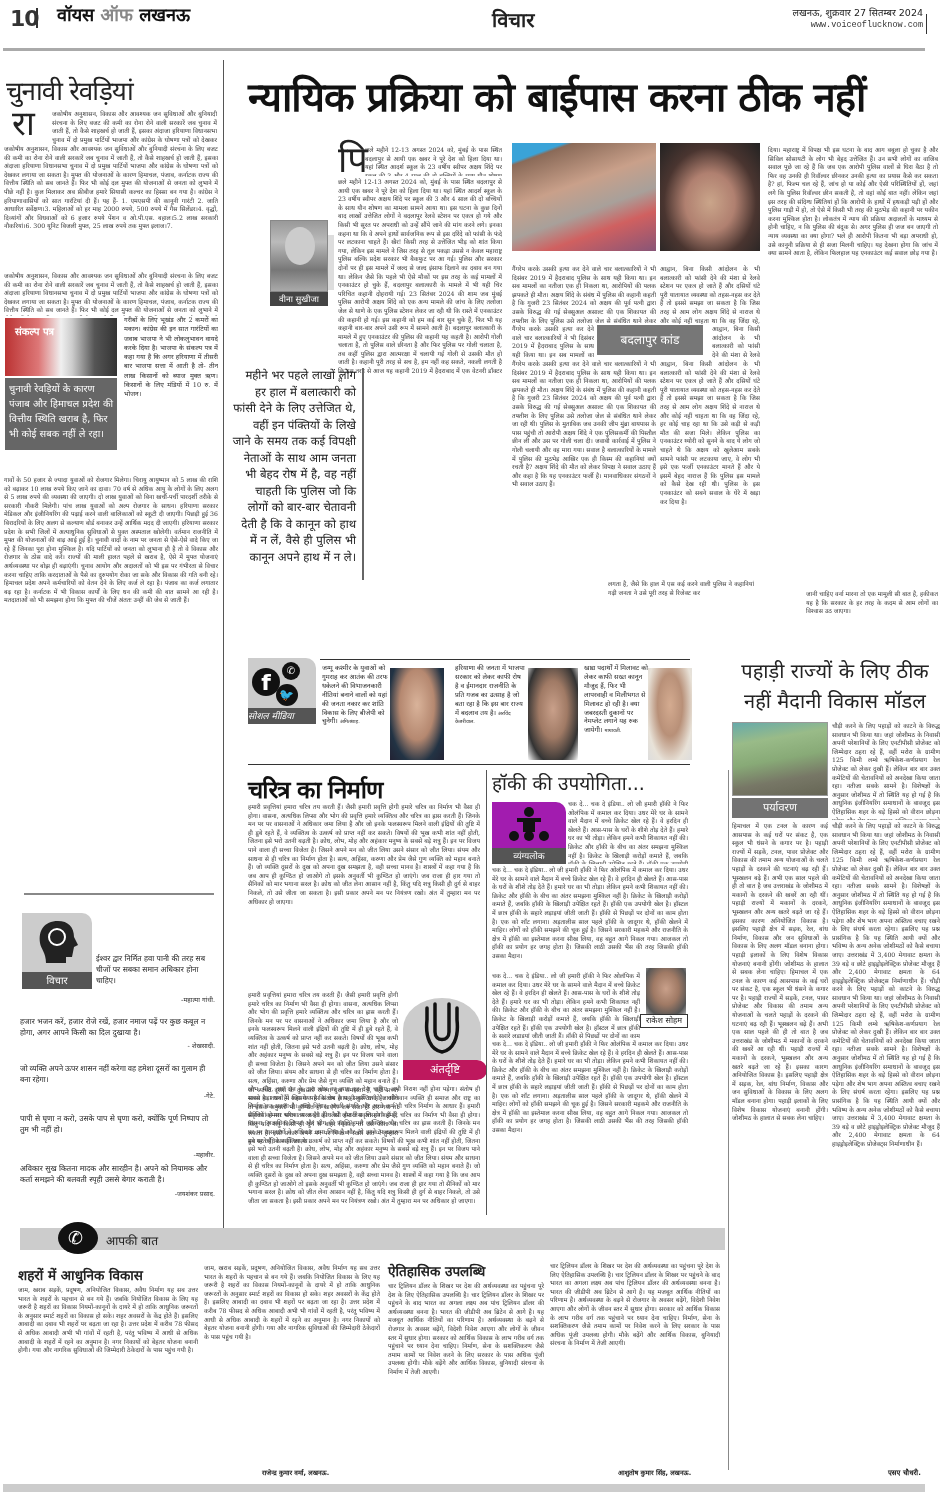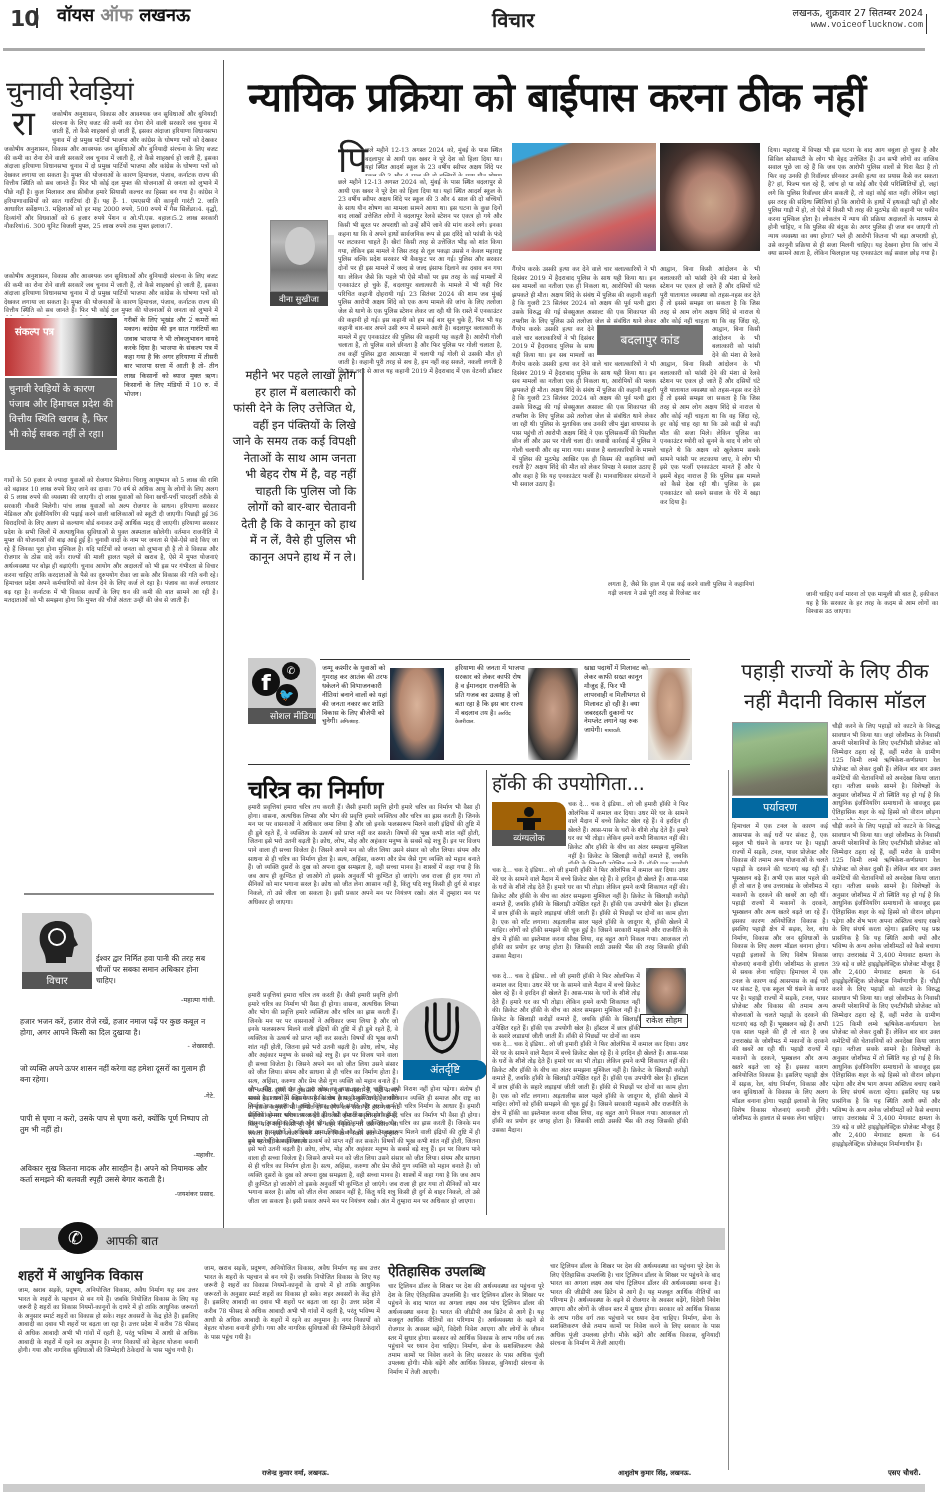--- a/index.html
+++ b/index.html
@@ -101,69 +101,69 @@
 <div class="abs txt" style="left:660px;top:360px;width:100px;height:220px;"><span>आह्वान, बिना किसी आंदोलन के भी बलात्कारी को फांसी देने की मंशा से रेलवे स्टेशन पर एकत्र हो जाते हैं और दसियों घंटे पूरी यातायात व्यवस्था को तहस-नहस कर देते हैं तो इससे समझा जा सकता है कि जिस तरह से आम लोग अक्षय शिंदे से नाराज थे और कोई नहीं चाहता था कि वह जिंदा रहे, हर कोई चाह रहा था कि उसे कड़ी से कड़ी मौत की सजा मिले। लेकिन पुलिस का एनकाउंटर थ्योरी को सुनने के बाद ये लोग जो चाहते थे कि अक्षय को खुलेआम सबके सामने फांसी पर लटकाया जाए, वे लोग भी इसे एक फर्जी एनकाउंटर मानते हैं और ये इसमें बेहद नाराज हैं कि पुलिस इस मामले को कैसे देख रही थी। पुलिस के इस एनकाउंटर को सबने सवाल के घेरे में खड़ा कर दिया है।</span></div>
 
 <div class="abs txt" style="left:768px;top:146px;width:170px;height:444px;"><span>दिया। महाराष्ट्र में विपक्ष भी इस घटना के बाद आग बबूला हो चुका है और सिविल सोसायटी के लोग भी बेहद उत्तेजित हैं। उन सभी लोगों का वाजिब सवाल पूछे जा रहे हैं कि जब एक आरोपी पुलिस वालों से घिरा बैठा है तो फिर वह उनकी ही रिवॉल्वर छीनकर उनकी हत्या का प्रयास कैसे कर सकता है? हां, फिल्म चल रहे हैं, जांच हो या कोई और ऐसी परिस्थितियों हों, जहां लगे कि पुलिस रिवॉल्वर छीन सकती है, तो वहां कोई बात नहीं। लेकिन जहां इस तरह की संदिग्ध स्थितियां हों कि आरोपी के हाथों में हथकड़ी पड़ी हों और पुलिस गाड़ी में हो, तो ऐसे में किसी भी तरह की मुठभेड़ की कहानी पर यकीन करना मुश्किल होता है। लोकतंत्र में न्याय की प्रक्रिया अदालतों के माध्यम से होनी चाहिए, न कि पुलिस की बंदूक से। अगर पुलिस ही जज बन जाएगी तो न्याय व्यवस्था का क्या होगा? भले ही आरोपी कितना भी बड़ा अपराधी हो, उसे कानूनी प्रक्रिया से ही सजा मिलनी चाहिए। यह देखना होगा कि जांच में क्या सामने आता है, लेकिन फिलहाल यह एनकाउंटर कई सवाल छोड़ गया है।</span></div>
 <div class="abs txt" style="left:608px;top:580px;width:146px;height:28px;"><span>लगता है, जैसे कि हाल में एस कई करने वाली पुलिस ने कहानियां गढ़ी जनता ने उसे पूरी तरह से रिजेक्ट कर</span></div>
 <div class="abs txt" style="left:806px;top:590px;width:132px;height:28px;"><span>जानी चाहिए वर्ना मारना तो एक मामूली सी बात है, हकीकत यह है कि सरकार के हर तरह के कदम से आम लोगों का विश्वास उठ जाएगा।</span></div>
 
 <div class="abs" style="left:248px;top:658px;width:68px;height:66px;background:#ccc;border-radius:0 10px 0 0;">
   <div class="abs" style="left:4px;top:10px;width:28px;height:28px;border-radius:50%;background:#111;color:#fff;font-size:22px;font-weight:bold;text-align:center;line-height:30px;">f</div>
   <div class="abs" style="left:34px;top:4px;width:18px;height:18px;border-radius:50%;background:#111;color:#fff;font-size:10px;text-align:center;line-height:18px;">✆</div>
   <div class="abs" style="left:28px;top:26px;width:22px;height:22px;border-radius:50%;background:#111;color:#fff;font-size:12px;text-align:center;line-height:22px;">🐦</div>
-  <div class="abs" style="left:0;bottom:0;width:68px;height:16px;background:#555;color:#fff;font-size:9px;text-align:right;line-height:16px;">सोशल मीडिया</div>
+  <div class="abs" style="left:0;bottom:0;width:68px;height:16px;background:#555;color:#fff;font-size:9px;text-align:left;line-height:16px;font-style:italic;">सोशल मीडिया</div>
 </div>
 <div class="abs" style="left:320px;top:659px;width:370px;height:1px;background:#333;"></div>
 <div class="abs" style="left:248px;top:764px;width:442px;height:1px;background:#333;"></div>
 
 <div class="abs" style="left:322px;top:664px;width:70px;font-size:6.6px;line-height:8.9px;color:#222;"><span>जम्मू कश्मीर के युवाओं को गुमराह कर आतंक की तरफ धकेलने की विभाजनकारी नीतियां बनाने वालों को यहां की जनता नकार कर शांति विकास के लिए बीजेपी को चुनेगी।</span> <span style="font-size:5px;">अमितशाह.</span></div>
 <div class="abs" style="left:390px;top:668px;width:54px;height:92px;background:radial-gradient(ellipse at 50% 40%,#d9b39a 0%,#b58870 45%,#234 75%,#223 100%);"></div>
 
 <div class="abs" style="left:455px;top:664px;width:70px;font-size:6.6px;line-height:8.9px;color:#222;"><span>हरियाणा की जनता में भाजपा सरकार को लेकर काफी रोष है व ईमानदार राजनीति के प्रति गजब का उत्साह है जो बता रहा है कि इस बार राज्य में बदलाव तय है।</span> <span style="font-size:5px;">अरविंद केजरीवाल.</span></div>
 <div class="abs" style="left:528px;top:668px;width:50px;height:92px;background:radial-gradient(ellipse at 50% 45%,#c9a08a 0%,#a07a65 40%,#333 75%,#fff 100%);"></div>
 
 <div class="abs" style="left:584px;top:664px;width:66px;font-size:6.6px;line-height:8.9px;color:#222;"><span>खाद्य पदार्थों में मिलावट को लेकर काफी सख्त कानून मौजूद हैं, फिर भी लापरवाही व मिलीभगत से मिलावट हो रही है। क्या जबरदस्ती दुकानों पर नेमप्लेट लगाने यह रुक जायेगी।</span> <span style="font-size:5px;">मायावती.</span></div>
 <div class="abs" style="left:648px;top:668px;width:44px;height:92px;background:radial-gradient(ellipse at 50% 40%,#d4ab90 0%,#b89078 40%,#e8e2d8 75%,#ddd 100%);"></div>
 
 <div class="abs" style="left:248px;top:772px;font-size:24px;font-weight:900;color:#111;letter-spacing:-1px;">चरित्र का निर्माण</div>
 <div class="abs txt" style="left:248px;top:803px;width:232px;height:188px;"><span>हमारी प्रवृत्तियां हमारा चरित्र तय करती हैं। जैसी हमारी प्रवृत्ति होगी हमारे चरित्र का निर्माण भी वैसा ही होगा। वासना, अत्यधिक लिप्सा और भोग की प्रवृत्ति हमारे व्यक्तित्व और चरित्र का ह्रास करती हैं। जिनके मन पर पर वासनाओं ने अधिकार जमा लिया है और जो इनके फलस्वरूप मिलने वाली इंद्रियों की तुष्टि में ही डूबे रहते हैं, वे व्यक्तित्व के उत्कर्ष को प्राप्त नहीं कर सकते। विषयों की भूख कभी शांत नहीं होती, जितना इसे भरो उतनी बढ़ती है। क्रोध, लोभ, मोह और अहंकार मनुष्य के सबसे बड़े शत्रु हैं। इन पर विजय पाने वाला ही सच्चा विजेता है। जिसने अपने मन को जीत लिया उसने संसार को जीत लिया। संयम और साधना से ही चरित्र का निर्माण होता है। सत्य, अहिंसा, करुणा और प्रेम जैसे गुण व्यक्ति को महान बनाते हैं। जो व्यक्ति दूसरों के दुख को अपना दुख समझता है, वही सच्चा मानव है। शास्त्रों में कहा गया है कि जब आप ही कुण्ठित हो जाओगे तो इसके अनुवर्ती भी कुण्ठित हो जाएंगे। जब राजा ही हार गया तो सैनिकों को मार भगाना सरल है। क्रोध को जीत लेना आसान नहीं है, किंतु यदि शत्रु किसी ही दुर्ग से बाहर निकले, तो उसे जीता जा सकता है। इसी प्रकार अपने मन पर नियंत्रण रखो। अंत में तुम्हारा मन पर अधिकार हो जाएगा।</span></div>
 <div class="abs" style="left:403px;top:998px;width:78px;height:62px;background:#ccc;border-radius:50% 50% 0 0;">
   <svg class="abs" style="left:18px;top:4px;" width="42" height="54" viewBox="0 0 42 54">
     <path d="M6 18 L6 6 M14 18 L14 2 M28 18 L28 2 M36 18 L36 6 M6 18 C4 36 10 48 21 50 C32 48 38 36 36 18 M14 18 L14 30 M28 18 L28 30 M14 30 C14 40 28 40 28 30" fill="none" stroke="#111" stroke-width="3.5" stroke-linecap="round"></path>
   </svg>
 </div>
-<div class="abs" style="left:403px;top:1060px;width:84px;height:20px;background:#0369a1;color:#fff;font-size:11px;line-height:20px;text-align:center;border-radius:0 10px 10px 0;">अंतर्दृष्टि</div>
+<div class="abs" style="left:403px;top:1060px;width:84px;height:20px;background:#be185d;color:#fff;font-size:11px;line-height:20px;text-align:center;border-radius:0 10px 10px 0;">अंतर्दृष्टि</div>
 <div class="abs txt" style="left:248px;top:991px;width:150px;height:220px;"><span>हमारी प्रवृत्तियां हमारा चरित्र तय करती हैं। जैसी हमारी प्रवृत्ति होगी हमारे चरित्र का निर्माण भी वैसा ही होगा। वासना, अत्यधिक लिप्सा और भोग की प्रवृत्ति हमारे व्यक्तित्व और चरित्र का ह्रास करती हैं। जिनके मन पर पर वासनाओं ने अधिकार जमा लिया है और जो इनके फलस्वरूप मिलने वाली इंद्रियों की तुष्टि में ही डूबे रहते हैं, वे व्यक्तित्व के उत्कर्ष को प्राप्त नहीं कर सकते। विषयों की भूख कभी शांत नहीं होती, जितना इसे भरो उतनी बढ़ती है। क्रोध, लोभ, मोह और अहंकार मनुष्य के सबसे बड़े शत्रु हैं। इन पर विजय पाने वाला ही सच्चा विजेता है। जिसने अपने मन को जीत लिया उसने संसार को जीत लिया। संयम और साधना से ही चरित्र का निर्माण होता है। सत्य, अहिंसा, करुणा और प्रेम जैसे गुण व्यक्ति को महान बनाते हैं। जो व्यक्ति दूसरों के दुख को अपना दुख समझता है, वही सच्चा मानव है। शास्त्रों में कहा गया है कि जब आप ही कुण्ठित हो जाओगे तो इसके अनुवर्ती भी कुण्ठित हो जाएंगे। जब राजा ही हार गया तो सैनिकों को मार भगाना सरल है। क्रोध को जीत लेना आसान नहीं है, किंतु यदि शत्रु किसी ही दुर्ग से बाहर निकले, तो उसे जीता जा सकता है। इसी प्रकार अपने मन पर नियंत्रण रखो। अंत में तुम्हारा मन पर अधिकार हो जाएगा।</span></div>
 <div class="abs txt" style="left:248px;top:1085px;width:232px;height:128px;"><span>लोभ, मोह, तथा दान के द्वारा लोभ का त्याग कर देना चाहिए, तभी निराश नहीं होना पड़ेगा। संतोष ही सबसे बड़ा धन है। जिसके पास संतोष है वह सबसे धनी है। चरित्रवान व्यक्ति ही समाज और राष्ट्र का निर्माण कर सकता है। अच्छे विचार, अच्छी संगति और अच्छे कर्म ही चरित्र निर्माण के आधार हैं।</span> <span>हमारी प्रवृत्तियां हमारा चरित्र तय करती हैं। जैसी हमारी प्रवृत्ति होगी हमारे चरित्र का निर्माण भी वैसा ही होगा। वासना, अत्यधिक लिप्सा और भोग की प्रवृत्ति हमारे व्यक्तित्व और चरित्र का ह्रास करती हैं। जिनके मन पर पर वासनाओं ने अधिकार जमा लिया है और जो इनके फलस्वरूप मिलने वाली इंद्रियों की तुष्टि में ही डूबे रहते हैं, वे व्यक्तित्व के उत्कर्ष को प्राप्त नहीं कर सकते। विषयों की भूख कभी शांत नहीं होती, जितना इसे भरो उतनी बढ़ती है। क्रोध, लोभ, मोह और अहंकार मनुष्य के सबसे बड़े शत्रु हैं। इन पर विजय पाने वाला ही सच्चा विजेता है। जिसने अपने मन को जीत लिया उसने संसार को जीत लिया। संयम और साधना से ही चरित्र का निर्माण होता है। सत्य, अहिंसा, करुणा और प्रेम जैसे गुण व्यक्ति को महान बनाते हैं। जो व्यक्ति दूसरों के दुख को अपना दुख समझता है, वही सच्चा मानव है। शास्त्रों में कहा गया है कि जब आप ही कुण्ठित हो जाओगे तो इसके अनुवर्ती भी कुण्ठित हो जाएंगे। जब राजा ही हार गया तो सैनिकों को मार भगाना सरल है। क्रोध को जीत लेना आसान नहीं है, किंतु यदि शत्रु किसी ही दुर्ग से बाहर निकले, तो उसे जीता जा सकता है। इसी प्रकार अपने मन पर नियंत्रण रखो। अंत में तुम्हारा मन पर अधिकार हो जाएगा।</span></div>
 
 <div class="abs" style="left:486px;top:770px;width:1px;height:445px;background:#555;"></div>
 
 <div class="abs" style="left:492px;top:770px;font-size:19px;color:#222;">हॉकी की उपयोगिता...</div>
-<div class="abs" style="left:492px;top:802px;width:74px;height:44px;background:#a16207;border-radius:0 10px 0 0;">
+<div class="abs" style="left:492px;top:802px;width:74px;height:62px;background:#a21caf;border-radius:0 10px 0 0;">
   <svg class="abs" style="left:12px;top:4px;" width="50" height="38" viewBox="0 0 50 38">
     <circle cx="25" cy="6" r="5" fill="#111"></circle>
     <rect x="13" y="12" width="24" height="4" fill="#111"></rect>
     <rect x="19" y="16" width="12" height="10" fill="#111"></rect>
     <circle cx="10" cy="30" r="5" fill="#111"></circle>
       <circle cx="25" cy="30" r="5" fill="#111"></circle>
       <circle cx="40" cy="30" r="5" fill="#111"></circle>
   </svg>
   <div class="abs" style="left:0;bottom:0;width:74px;height:16px;background:#555;color:#fff;font-size:9px;line-height:16px;text-align:center;">व्यंग्यलोक</div>
 </div>
 <div class="abs txt" style="left:568px;top:800px;width:120px;height:64px;"><span>चक दे... चक दे इंडिया.. लो जी हमारी हॉकी ने फिर ओलंपिक में कमाल कर दिया। उधर मेरे घर के सामने वाले मैदान में बच्चे क्रिकेट खेल रहे हैं। वे हरदिन ही खेलते हैं। आस-पास के घरों के शीशे तोड़ देते हैं। हमारे घर का भी तोड़ा। लेकिन हमने कभी शिकायत नहीं की। क्रिकेट और हॉकी के बीच का अंतर समझना मुश्किल नहीं है। क्रिकेट के खिलाड़ी करोड़ों कमाते हैं, जबकि हॉकी के खिलाड़ी उपेक्षित रहते हैं। हॉकी एक उपयोगी खेल है। हॉस्टल में छात्र हॉकी के सहारे लड़ाइयां जीती जाती हैं। हॉकी से पिछड़ों पर दोनों का काम होता है। एक को शॉट लगाना। अड़तालीस साल पहले हॉकी के जादूगर थे, हॉकी खेलने में माहिर। लोगों को हॉकी समझने की चूक हुई है। जिसने सरकारी महकमे और राजनीति के क्षेत्र में हॉकी का इस्तेमाल करना सीख लिया, वह बहुत आगे निकल गया। आजकल तो हॉकी का प्रयोग हर जगह होता है। जिसकी लाठी उसकी भैंस की तरह जिसकी हॉकी उसका मैदान।</span></div>
 <div class="abs txt" style="left:492px;top:866px;width:196px;height:104px;"><span>चक दे... चक दे इंडिया.. लो जी हमारी हॉकी ने फिर ओलंपिक में कमाल कर दिया। उधर मेरे घर के सामने वाले मैदान में बच्चे क्रिकेट खेल रहे हैं। वे हरदिन ही खेलते हैं। आस-पास के घरों के शीशे तोड़ देते हैं। हमारे घर का भी तोड़ा। लेकिन हमने कभी शिकायत नहीं की। क्रिकेट और हॉकी के बीच का अंतर समझना मुश्किल नहीं है। क्रिकेट के खिलाड़ी करोड़ों कमाते हैं, जबकि हॉकी के खिलाड़ी उपेक्षित रहते हैं। हॉकी एक उपयोगी खेल है। हॉस्टल में छात्र हॉकी के सहारे लड़ाइयां जीती जाती हैं। हॉकी से पिछड़ों पर दोनों का काम होता है। एक को शॉट लगाना। अड़तालीस साल पहले हॉकी के जादूगर थे, हॉकी खेलने में माहिर। लोगों को हॉकी समझने की चूक हुई है। जिसने सरकारी महकमे और राजनीति के क्षेत्र में हॉकी का इस्तेमाल करना सीख लिया, वह बहुत आगे निकल गया। आजकल तो हॉकी का प्रयोग हर जगह होता है। जिसकी लाठी उसकी भैंस की तरह जिसकी हॉकी उसका मैदान।</span></div>
 <div class="abs txt" style="left:492px;top:972px;width:148px;height:66px;"><span>चक दे... चक दे इंडिया.. लो जी हमारी हॉकी ने फिर ओलंपिक में कमाल कर दिया। उधर मेरे घर के सामने वाले मैदान में बच्चे क्रिकेट खेल रहे हैं। वे हरदिन ही खेलते हैं। आस-पास के घरों के शीशे तोड़ देते हैं। हमारे घर का भी तोड़ा। लेकिन हमने कभी शिकायत नहीं की। क्रिकेट और हॉकी के बीच का अंतर समझना मुश्किल नहीं है। क्रिकेट के खिलाड़ी करोड़ों कमाते हैं, जबकि हॉकी के खिलाड़ी उपेक्षित रहते हैं। हॉकी एक उपयोगी खेल है। हॉस्टल में छात्र हॉकी के सहारे लड़ाइयां जीती जाती हैं। हॉकी से पिछड़ों पर दोनों का काम होता है। एक को शॉट लगाना। अड़तालीस साल पहले हॉकी के जादूगर थे, हॉकी खेलने में माहिर। लोगों को हॉकी समझने की चूक हुई है। जिसने सरकारी महकमे और राजनीति के क्षेत्र में हॉकी का इस्तेमाल करना सीख लिया, वह बहुत आगे निकल गया। आजकल तो हॉकी का प्रयोग हर जगह होता है। जिसकी लाठी उसकी भैंस की तरह जिसकी हॉकी उसका मैदान।</span></div>
 <div class="abs" style="left:646px;top:968px;width:40px;height:46px;background:radial-gradient(ellipse at 50% 45%,#c9a08a 0%,#a07a65 45%,#555 80%,#aaa 100%);"></div>
 <div class="abs" style="left:640px;top:1014px;width:48px;height:14px;border:1px solid #333;font-size:8px;line-height:12px;text-align:center;background:#fff;">राकेश सोहम</div>
 <div class="abs txt" style="left:492px;top:1040px;width:196px;height:172px;"><span>चक दे... चक दे इंडिया.. लो जी हमारी हॉकी ने फिर ओलंपिक में कमाल कर दिया। उधर मेरे घर के सामने वाले मैदान में बच्चे क्रिकेट खेल रहे हैं। वे हरदिन ही खेलते हैं। आस-पास के घरों के शीशे तोड़ देते हैं। हमारे घर का भी तोड़ा। लेकिन हमने कभी शिकायत नहीं की। क्रिकेट और हॉकी के बीच का अंतर समझना मुश्किल नहीं है। क्रिकेट के खिलाड़ी करोड़ों कमाते हैं, जबकि हॉकी के खिलाड़ी उपेक्षित रहते हैं। हॉकी एक उपयोगी खेल है। हॉस्टल में छात्र हॉकी के सहारे लड़ाइयां जीती जाती हैं। हॉकी से पिछड़ों पर दोनों का काम होता है। एक को शॉट लगाना। अड़तालीस साल पहले हॉकी के जादूगर थे, हॉकी खेलने में माहिर। लोगों को हॉकी समझने की चूक हुई है। जिसने सरकारी महकमे और राजनीति के क्षेत्र में हॉकी का इस्तेमाल करना सीख लिया, वह बहुत आगे निकल गया। आजकल तो हॉकी का प्रयोग हर जगह होता है। जिसकी लाठी उसकी भैंस की तरह जिसकी हॉकी उसका मैदान।</span></div>
 
 <div class="abs" style="left:730px;top:656px;width:210px;font-size:20px;line-height:30px;color:#222;text-align:center;">पहाड़ी राज्यों के लिए ठीक नहीं मैदानी विकास मॉडल</div>
 <div class="abs" style="left:732px;top:722px;width:96px;height:74px;background:linear-gradient(170deg,#6aa 0%,#9b8 25%,#8a7 50%,#776 75%,#665 100%);border:1px solid #999;"></div>
-<div class="abs box-grey" style="left:732px;top:798px;width:96px;height:20px;font-size:11px;line-height:20px;background:#0369a1;">पर्यावरण</div>
+<div class="abs box-grey" style="left:732px;top:798px;width:96px;height:20px;font-size:11px;line-height:20px;background:#737373;">पर्यावरण</div>
 <div class="abs txt" style="left:832px;top:722px;width:108px;height:98px;"><span>चौड़ी करने के लिए पहाड़ों को काटने के विरुद्ध सावधान भी किया था। जहां जोशीमठ के निवासी अपनी परेशानियों के लिए एनटीपीसी प्रोजेक्ट को जिम्मेदार ठहरा रहे हैं, वहीं मरोरा के ग्रामीण 125 किमी लम्बे ऋषिकेश-कर्णप्रयाग रेल प्रोजेक्ट को लेकर दुखी हैं। लेकिन बार बार उक्त कमेटियों की चेतावनियों को अनदेखा किया जाता रहा। नतीजा सबके सामने है। विशेषज्ञों के अनुसार जोशीमठ में तो स्थिति यह हो गई है कि आधुनिक इंजीनियरिंग समाधानों के बावजूद इस ऐतिहासिक शहर के बड़े हिस्से को वीरान छोड़ना पड़ेगा और शेष भाग अपना अस्तित्व बचाए रखने के लिए संघर्ष करता रहेगा। इसलिए यह प्रश्न प्रासंगिक है कि यह स्थिति आयी क्यों और भविष्य के अन्य अनेक जोशीमठों को कैसे बचाया जाए। उत्तराखंड में 3,400 मेगावाट क्षमता के 39 बड़े व छोटे हाइड्रोइलेक्ट्रिक प्रोजेक्ट मौजूद हैं और 2,400 मेगावाट क्षमता के 64 हाइड्रोइलेक्ट्रिक प्रोजेक्ट्स निर्माणाधीन हैं।</span></div>
 <div class="abs txt" style="left:732px;top:822px;width:96px;height:645px;"><span>हिमाचल में एक टनल के कारण कई आसपास के कई घरों पर संकट है, एक स्कूल भी धंसने के कगार पर है। पहाड़ी राज्यों में सड़कें, टनल, पावर प्रोजेक्ट और विकास की तमाम अन्य योजनाओं के चलते पहाड़ों के दरकने की घटनाएं बढ़ रही हैं। भूस्खलन बढ़े हैं। अभी एक साल पहले की ही तो बात है जब उत्तराखंड के जोशीमठ में मकानों के दरकने की खबरें आ रही थीं। पहाड़ी राज्यों में मकानों के दरकने, भूस्खलन और अन्य खतरे बढ़ते जा रहे हैं। इसका कारण अनियोजित विकास है। इसलिए पहाड़ी क्षेत्र में सड़क, रेल, बांध निर्माण, विकास और जन सुविधाओं के विकास के लिए अलग मॉडल बनाना होगा। पहाड़ी इलाकों के लिए विशेष विकास योजनाएं बनानी होंगी। जोशीमठ के हालात से सबक लेना चाहिए।</span> <span>हिमाचल में एक टनल के कारण कई आसपास के कई घरों पर संकट है, एक स्कूल भी धंसने के कगार पर है। पहाड़ी राज्यों में सड़कें, टनल, पावर प्रोजेक्ट और विकास की तमाम अन्य योजनाओं के चलते पहाड़ों के दरकने की घटनाएं बढ़ रही हैं। भूस्खलन बढ़े हैं। अभी एक साल पहले की ही तो बात है जब उत्तराखंड के जोशीमठ में मकानों के दरकने की खबरें आ रही थीं। पहाड़ी राज्यों में मकानों के दरकने, भूस्खलन और अन्य खतरे बढ़ते जा रहे हैं। इसका कारण अनियोजित विकास है। इसलिए पहाड़ी क्षेत्र में सड़क, रेल, बांध निर्माण, विकास और जन सुविधाओं के विकास के लिए अलग मॉडल बनाना होगा। पहाड़ी इलाकों के लिए विशेष विकास योजनाएं बनानी होंगी। जोशीमठ के हालात से सबक लेना चाहिए।</span></div>
 <div class="abs txt" style="left:832px;top:822px;width:108px;height:645px;"><span>चौड़ी करने के लिए पहाड़ों को काटने के विरुद्ध सावधान भी किया था। जहां जोशीमठ के निवासी अपनी परेशानियों के लिए एनटीपीसी प्रोजेक्ट को जिम्मेदार ठहरा रहे हैं, वहीं मरोरा के ग्रामीण 125 किमी लम्बे ऋषिकेश-कर्णप्रयाग रेल प्रोजेक्ट को लेकर दुखी हैं। लेकिन बार बार उक्त कमेटियों की चेतावनियों को अनदेखा किया जाता रहा। नतीजा सबके सामने है। विशेषज्ञों के अनुसार जोशीमठ में तो स्थिति यह हो गई है कि आधुनिक इंजीनियरिंग समाधानों के बावजूद इस ऐतिहासिक शहर के बड़े हिस्से को वीरान छोड़ना पड़ेगा और शेष भाग अपना अस्तित्व बचाए रखने के लिए संघर्ष करता रहेगा। इसलिए यह प्रश्न प्रासंगिक है कि यह स्थिति आयी क्यों और भविष्य के अन्य अनेक जोशीमठों को कैसे बचाया जाए। उत्तराखंड में 3,400 मेगावाट क्षमता के 39 बड़े व छोटे हाइड्रोइलेक्ट्रिक प्रोजेक्ट मौजूद हैं और 2,400 मेगावाट क्षमता के 64 हाइड्रोइलेक्ट्रिक प्रोजेक्ट्स निर्माणाधीन हैं।</span> <span>चौड़ी करने के लिए पहाड़ों को काटने के विरुद्ध सावधान भी किया था। जहां जोशीमठ के निवासी अपनी परेशानियों के लिए एनटीपीसी प्रोजेक्ट को जिम्मेदार ठहरा रहे हैं, वहीं मरोरा के ग्रामीण 125 किमी लम्बे ऋषिकेश-कर्णप्रयाग रेल प्रोजेक्ट को लेकर दुखी हैं। लेकिन बार बार उक्त कमेटियों की चेतावनियों को अनदेखा किया जाता रहा। नतीजा सबके सामने है। विशेषज्ञों के अनुसार जोशीमठ में तो स्थिति यह हो गई है कि आधुनिक इंजीनियरिंग समाधानों के बावजूद इस ऐतिहासिक शहर के बड़े हिस्से को वीरान छोड़ना पड़ेगा और शेष भाग अपना अस्तित्व बचाए रखने के लिए संघर्ष करता रहेगा। इसलिए यह प्रश्न प्रासंगिक है कि यह स्थिति आयी क्यों और भविष्य के अन्य अनेक जोशीमठों को कैसे बचाया जाए। उत्तराखंड में 3,400 मेगावाट क्षमता के 39 बड़े व छोटे हाइड्रोइलेक्ट्रिक प्रोजेक्ट मौजूद हैं और 2,400 मेगावाट क्षमता के 64 हाइड्रोइलेक्ट्रिक प्रोजेक्ट्स निर्माणाधीन हैं।</span></div>
 <div class="abs" style="left:888px;top:1468px;font-size:7px;color:#222;font-weight:bold;">एसए चौधरी.</div>
 <div class="abs" style="left:728px;top:770px;width:1px;height:700px;background:#888;"></div>
 
 <div class="abs" style="left:20px;top:1228px;width:705px;height:22px;background:#ccc;"></div>
 <div class="abs" style="left:58px;top:1222px;width:40px;height:32px;border-radius:50%;background:#111;">
   <div class="abs" style="left:10px;top:5px;font-size:18px;color:#fff;">✆</div>
 </div>

